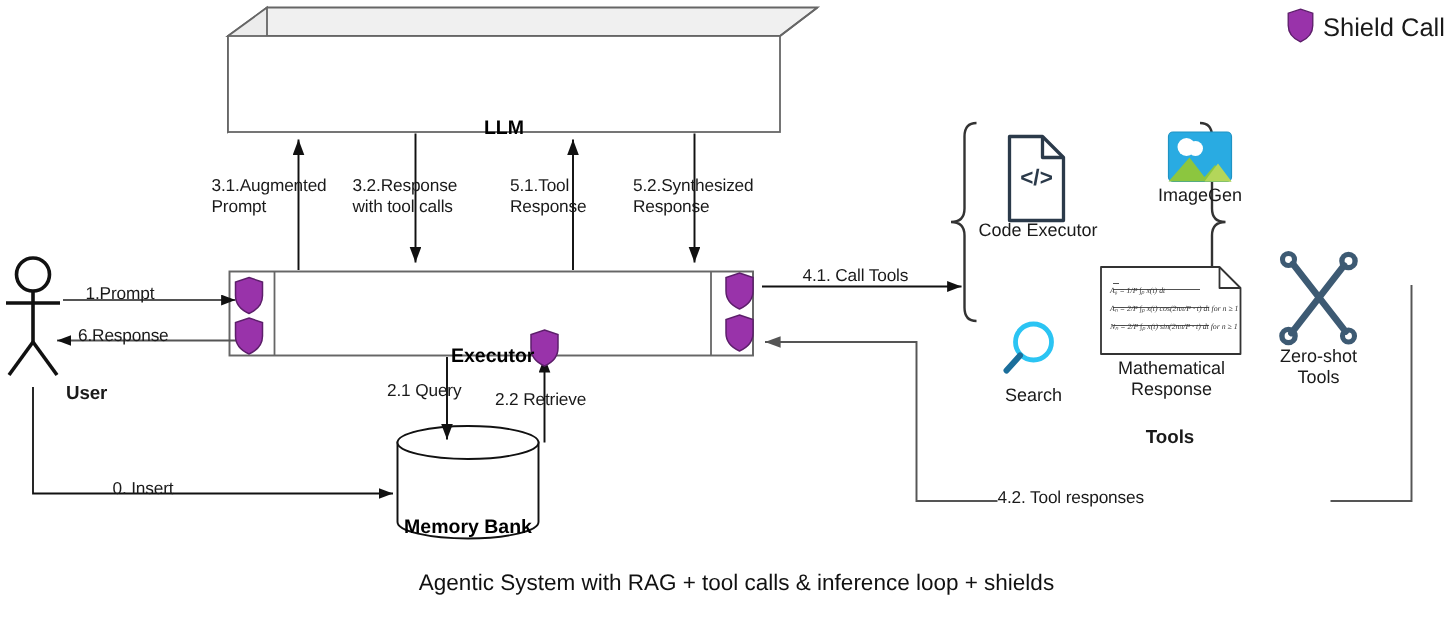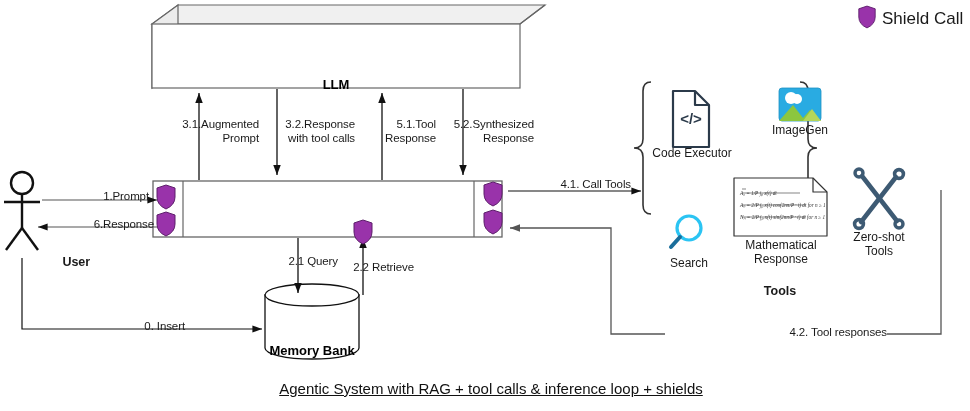--- a/index.html
+++ b/index.html
@@ -14,41 +14,40 @@
     overflow: hidden;
   }
   .stage { position: absolute; inset: 0; }
   .abs { position: absolute; }
   svg { display: block; }
   .lbl {
     position: absolute;
     font-size: 11.5px;
     line-height: 13.5px;
     color: #1a1a1a;
-    text-align: right;
+    text-align: left;
     white-space: pre-line;
     letter-spacing: -0.1px;
   }
   .lbl.bold { font-weight: bold; padding-left: 44px; }
   .node-title {
     position: absolute;
     font-weight: bold;
     font-size: 13px;
     color: #000;
     text-align: center;
     margin-top: 29px;
   }
   .caption {
     position: absolute;
     left: 12px; right: 0;
     bottom: 14px;
     text-align: center;
     font-size: 15px;
     color: #111;
-    text-decoration: underline;
   }
   .icon-label {
     position: absolute;
     font-size: 12px;
     line-height: 14px;
     text-align: center;
     color: #1a1a1a;
     white-space: pre-line;
   }
   .legend-label {
@@ -203,20 +202,21 @@
   </svg>
   <svg class="abs" style="left:352px;top:219px" width="22" height="26" viewBox="0 0 22 26">
     <path d="M11,1 L20,4 L20,13 Q20,21 11,25 Q2,21 2,13 L2,4 Z" fill="#9933AA" stroke="#5d1f6b" stroke-width="1"></path>
   </svg>
   <svg class="abs" style="left:857px;top:5px" width="20" height="24" viewBox="0 0 22 26">
     <path d="M11,1 L20,4 L20,13 Q20,21 11,25 Q2,21 2,13 L2,4 Z" fill="#9933AA" stroke="#5d1f6b" stroke-width="1"></path>
   </svg>
 
   <div class="node-title" style="left:152px;top:48px;width:368px">LLM</div>
 
+  <div class="node-title" style="left:183px;top:200px;width:291px">Executor</div>
 
   <div class="node-title" style="left:265px;top:314px;width:94px">Memory Bank</div>
 
   <div class="lbl bold" style="left:0px;top:256px;width:46px;font-size:12.5px">User</div>
 
   <div class="lbl" style="left:57px;top:190px;width:92px">1.Prompt</div>
 
   <div class="lbl" style="left:52px;top:218px;width:102px">6.Response</div>
 
   <div class="lbl" style="left:75px;top:320px;width:110px">0. Insert</div>

